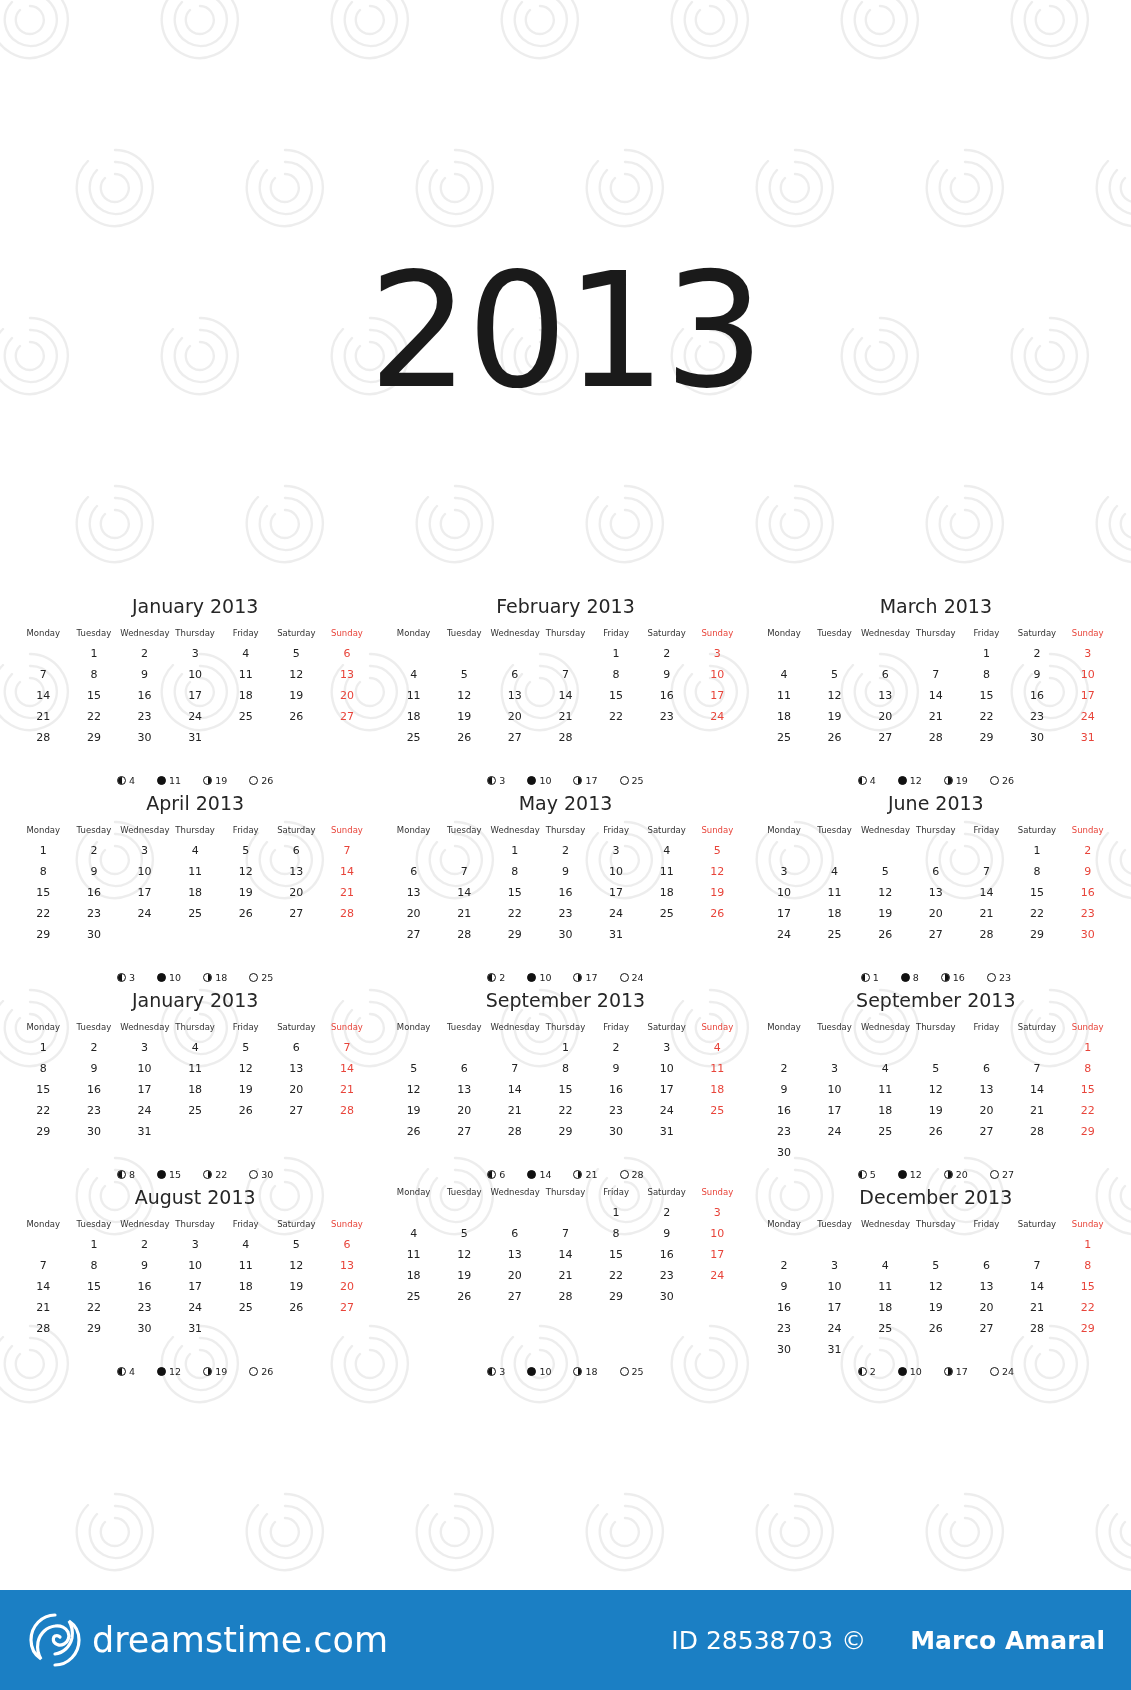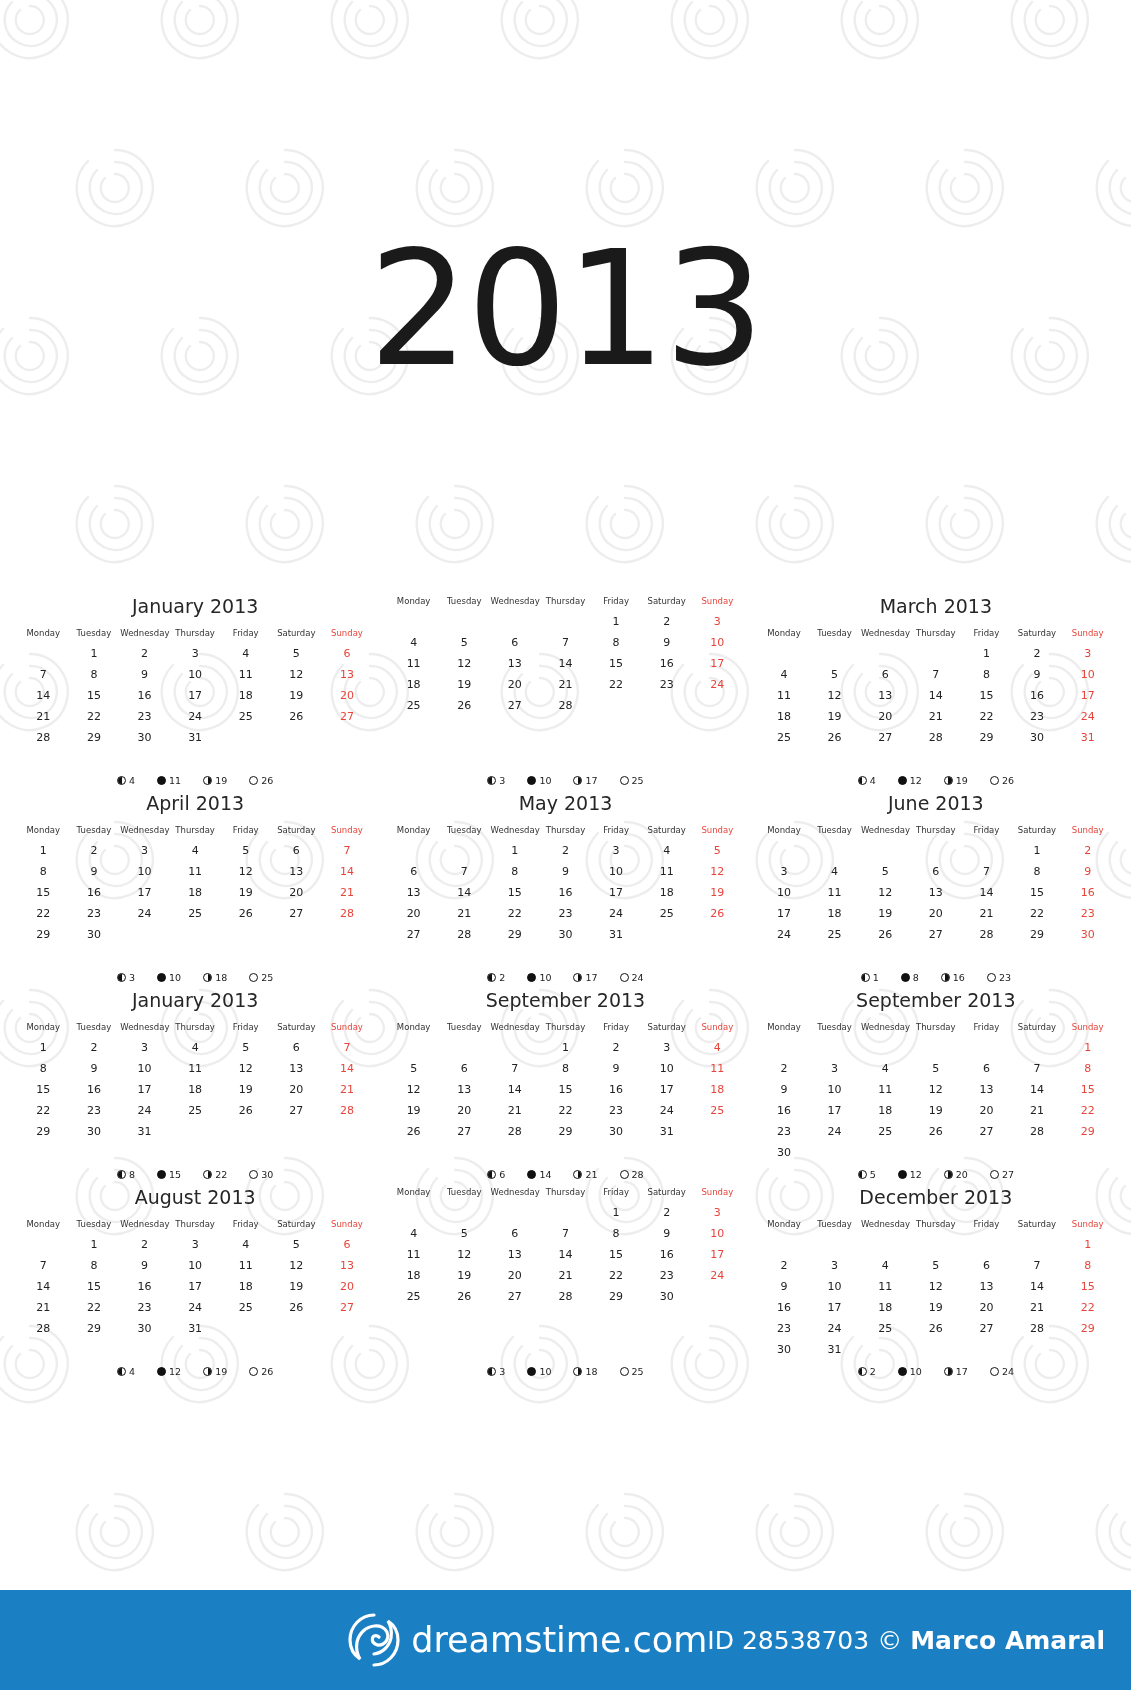--- a/index.html
+++ b/index.html
@@ -26,21 +26,21 @@
   .wm {
     position: absolute;
     width: 120px; height: 120px;
     opacity: 0.45;
   }
   .wm svg { display: block; }
 
   
   .year-title {
     position: absolute;
-    top: 230px;
+    top: 252px;
     left: 0; right: 0;
     text-align: center;
     font-size: 158px;
     line-height: 1;
     font-weight: 400;
     color: #1a1a1a;
     letter-spacing: -2px;
     font-family: "DejaVu Sans", sans-serif;
     z-index: 10;
   }
@@ -136,21 +136,21 @@
   
   .footer {
     position: absolute;
     left: 0; bottom: 0;
     width: 1131px;
     height: 100px;
     background: #1b7fc4;
     z-index: 20;
     display: flex;
     align-items: center;
-    justify-content: flex-end;
+    justify-content: space-between;
     padding: 0 26px;
   }
   .brand {
     display: flex;
     align-items: center;
     gap: 8px;
   }
   .brand-mark svg { display: block; }
   .brand-text {
     color: #ffffff;
@@ -158,21 +158,21 @@
     font-family: "DejaVu Sans", sans-serif;
   }
   .credit {
     color: #ffffff;
     font-size: 25px;
     font-family: "DejaVu Sans", sans-serif;
     display: flex;
     align-items: center;
     gap: 8px;
   }
-  .credit .author { font-weight: 700; }
+  .credit .author { font-weight: 700; margin-left: 36px; }
 </style>
 </head>
 <body>
 
 <div class="watermark-layer">
     <div class="wm" style="left: -30px; top: -40px;">
       <svg width="120" height="120" viewBox="0 0 120 120">
         <path d="M60 22 a38 38 0 1 1 -27 11 M60 34 a26 26 0 1 1 -18 8 M60 46 a14 14 0 1 1 -10 4" fill="none" stroke="#d8d8d8" stroke-width="2.4" stroke-linecap="round"></path>
       </svg>
     </div>
@@ -601,20 +601,21 @@
           <span class="moon-ico first"></span>
           <span>19</span>
         </span>
         <span class="moon-item">
           <span class="moon-ico new"></span>
           <span>26</span>
         </span>
       </div>
     </div>
     <div class="month">
+      <div class="month-title">February 2013</div>
       <table class="month-table">
         <thead>
           <tr>
             <th>Monday</th>
             <th>Tuesday</th>
             <th>Wednesday</th>
             <th>Thursday</th>
             <th>Friday</th>
             <th>Saturday</th>
             <th class="sun">Sunday</th>

